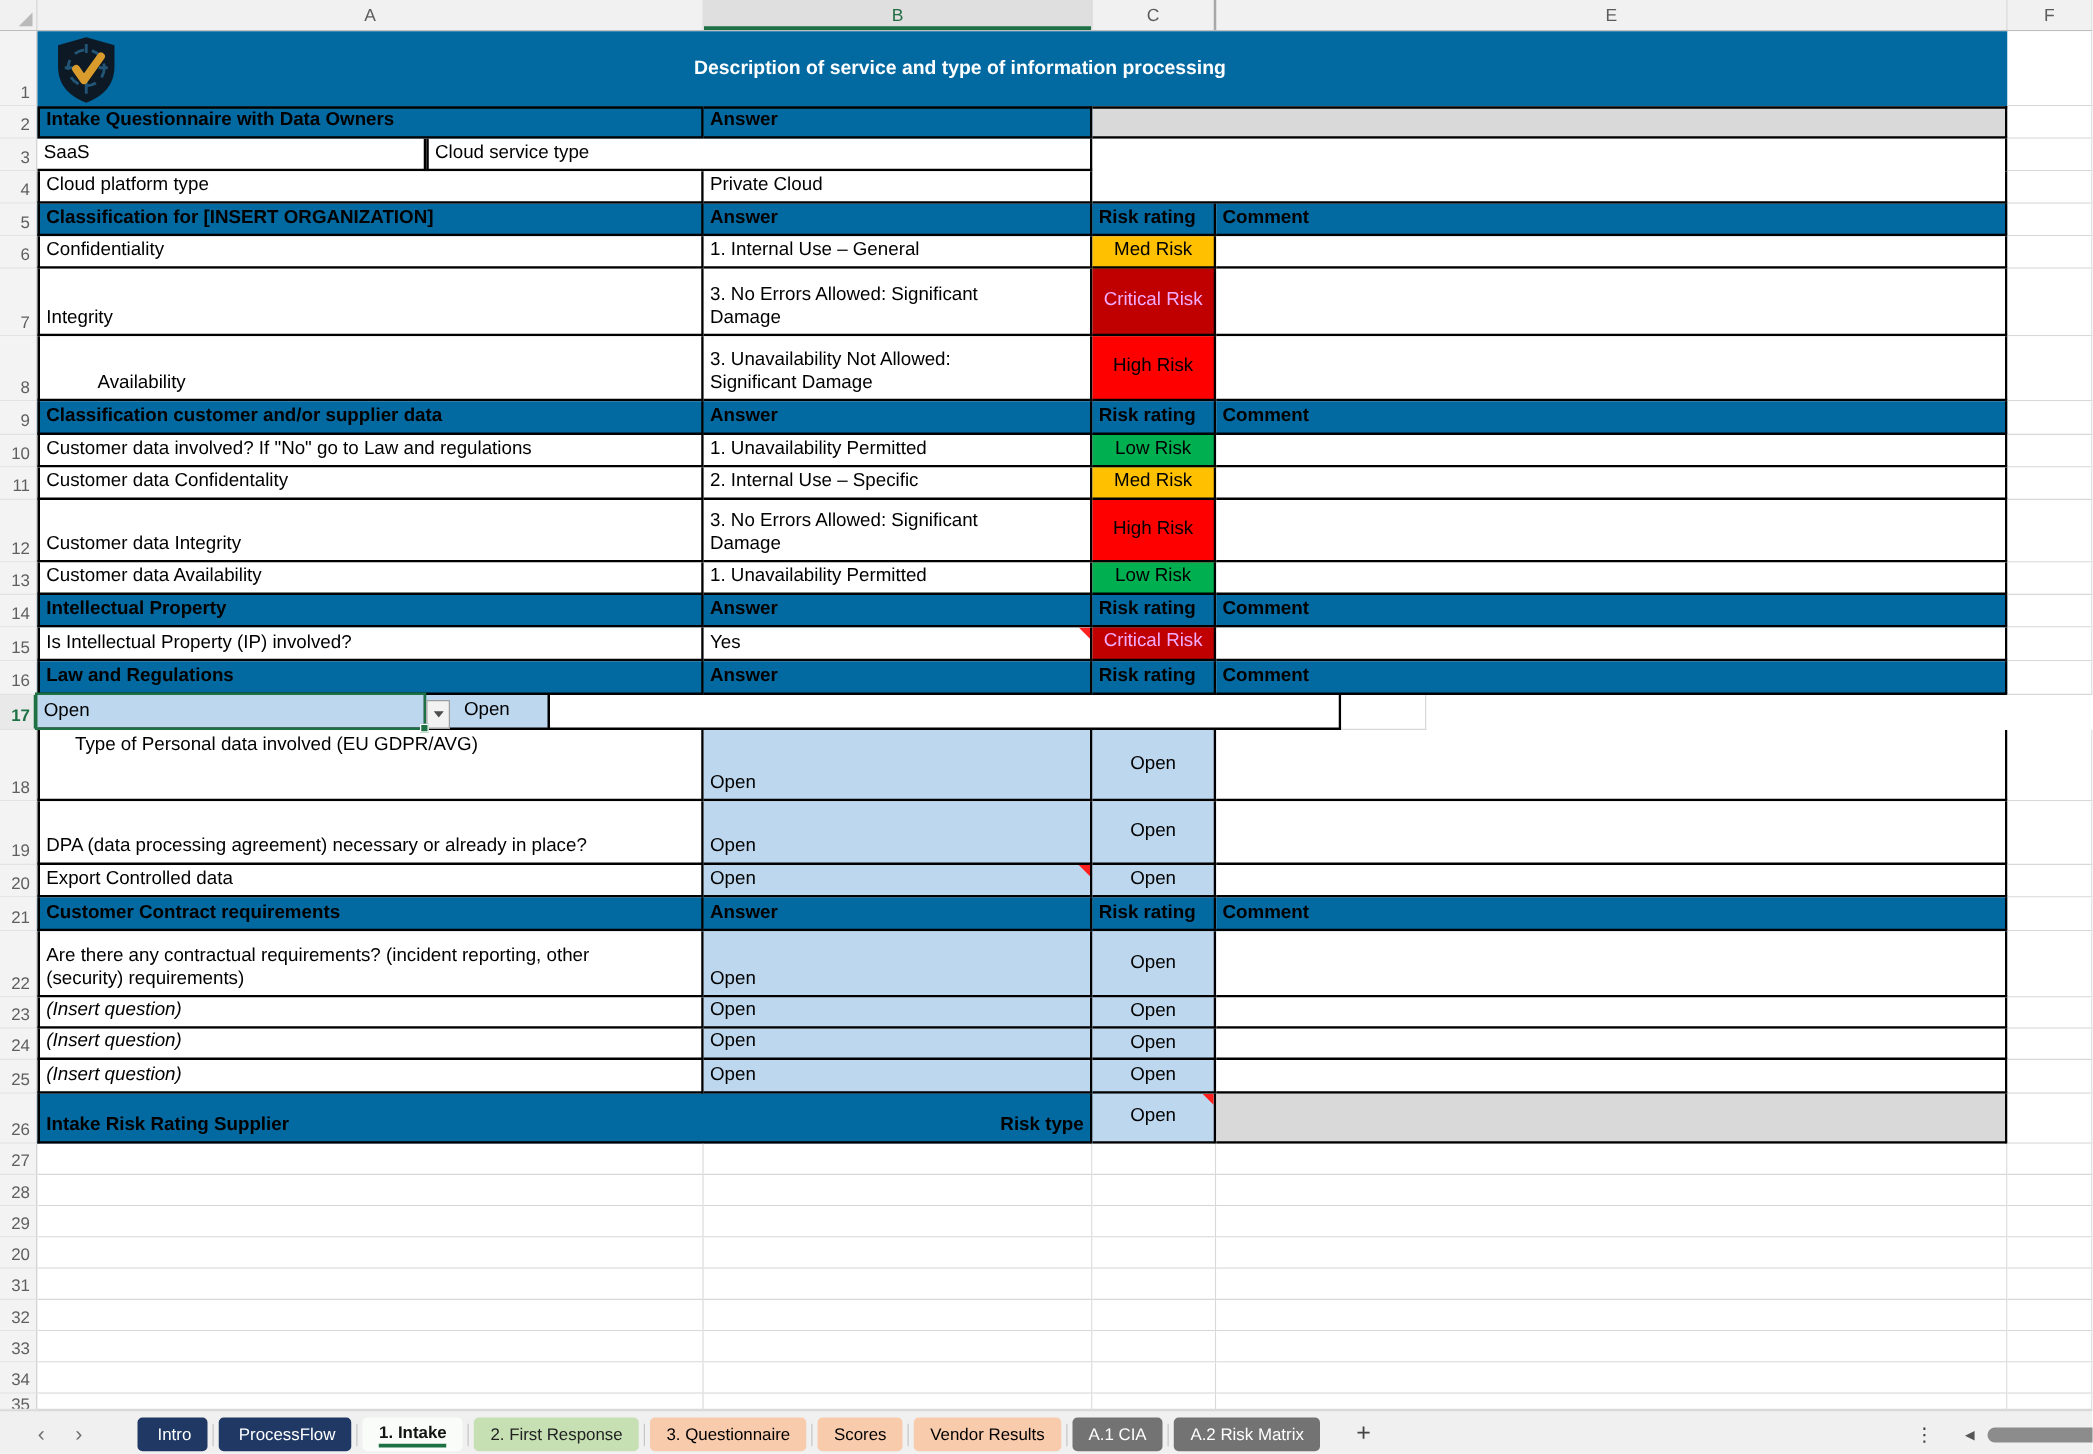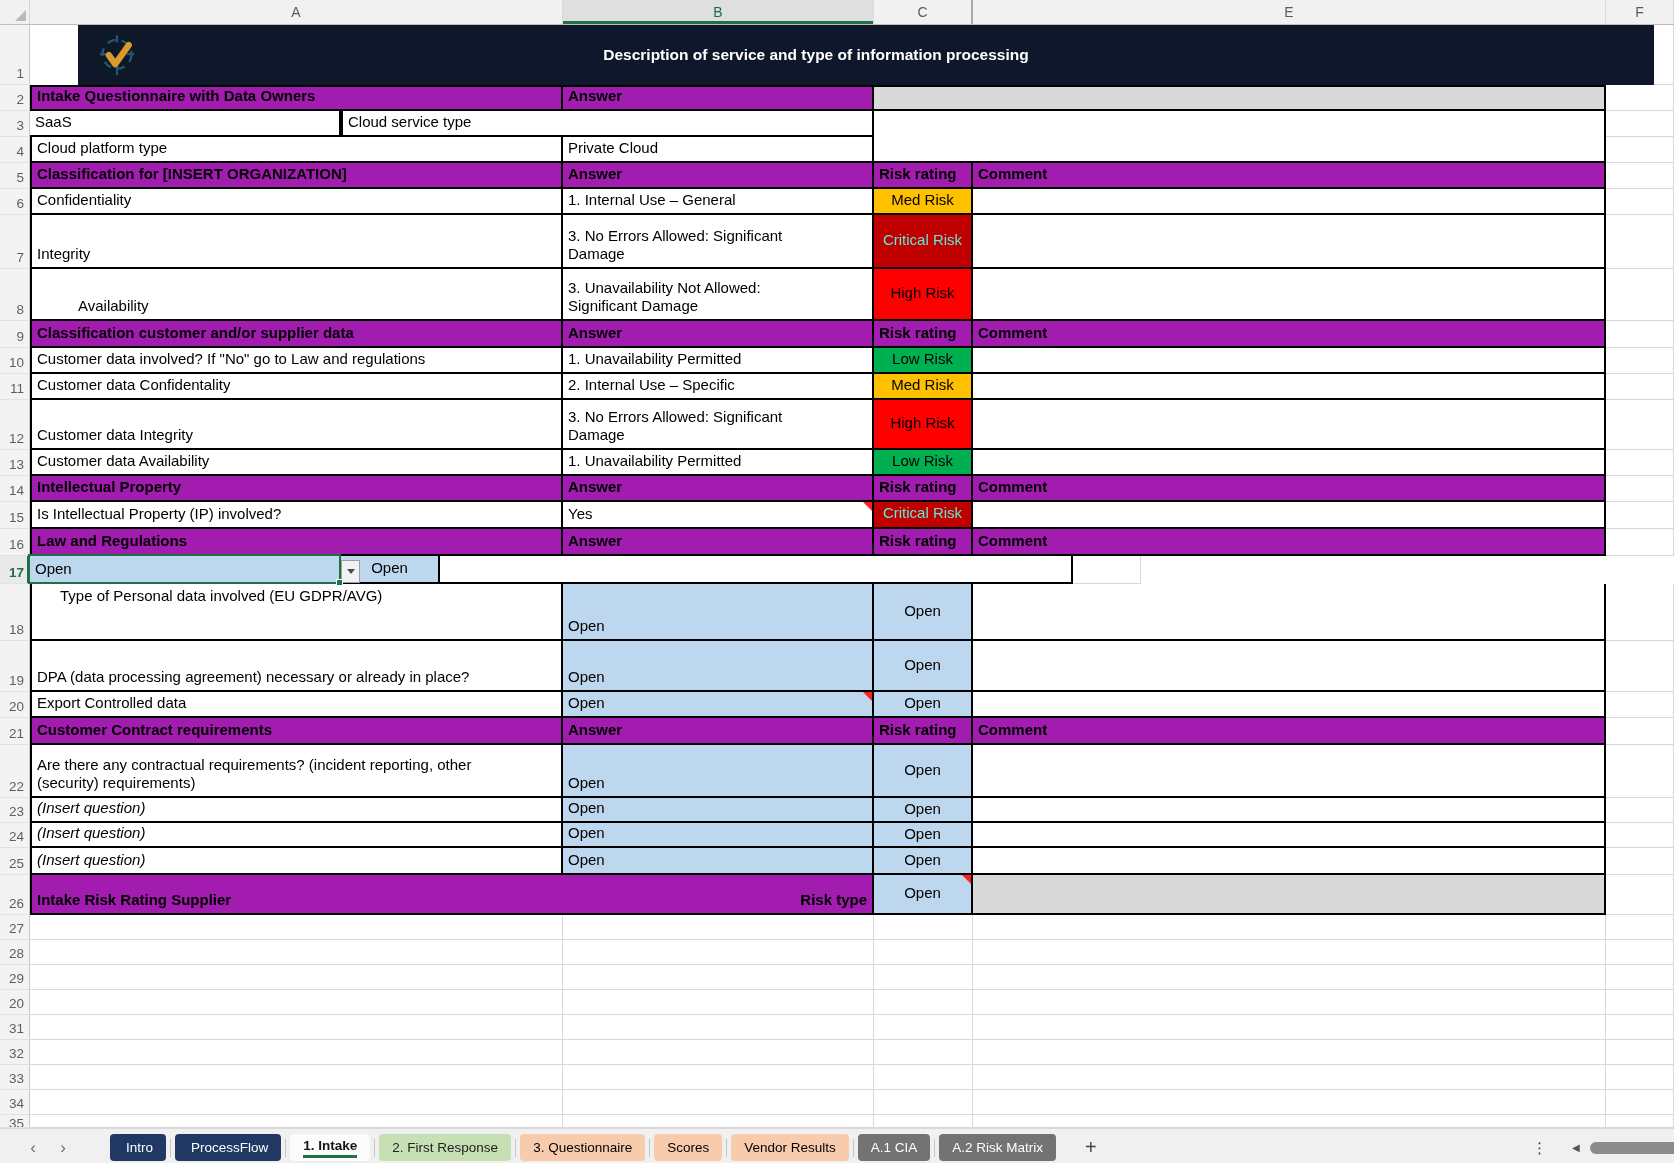--- a/index.html
+++ b/index.html
@@ -25,28 +25,28 @@
   .gut.selg { color:#1E7145; font-weight:bold; background:#E9E9E9; box-shadow: inset -2px 0 0 #1E7145; }
   .gut.cut { align-items:flex-start; padding-top:1px; }
 
   .c { position:relative; display:flex; align-items:flex-end; overflow:hidden;
      font-size:15px; line-height:1.25; padding:1px 5px 3px 5px; color:#000; }
   .c span.txt { white-space:pre-wrap; }
   
   .tb { border-right:2px solid #000; border-bottom:2px solid #000; background:#fff; }
   .bl { border-left:2px solid #000; }
   .bt { border-top:2px solid #000; }
-  .sec { background:#a21caf; font-weight:bold; }
+  .sec { background:#0369a1; font-weight:bold; }
   .gray { background:#D9D9D9; }
   .open { background:#BDD7EE; }
   .openc { background:#BDD7EE; align-items:center; justify-content:center; padding-bottom:2px; }
   .low  { background:#00B050; align-items:center; justify-content:center; }
   .med  { background:#FFC000; align-items:center; justify-content:center; }
   .high { background:#FF0000; align-items:center; justify-content:center; }
-  .crit { background:#C00000; color:#5eead4; align-items:center; justify-content:center; }
+  .crit { background:#C00000; color:#f0abfc; align-items:center; justify-content:center; }
   .it { font-style:italic; }
   .top { align-items:flex-start; padding-top:3px;padding-left:28px; }
   .two { justify-content:space-between; }
   .ce3 { border-bottom:none !important; }
   .f { border-right:1px solid #D8D8D8; border-bottom:1px solid #D8D8D8; background:#fff; }
 
   
   .tri { position:absolute; top:0; right:0; width:0; height:0;
      border-top:9px solid #FF1F1F; border-left:9px solid transparent; z-index:3; }
 
@@ -56,22 +56,22 @@
      z-index:4; pointer-events:none; }
   .fh { position:absolute; right:-4px; bottom:-4px; width:7px; height:7px; background:#1E7145;
      border:1px solid #fff; z-index:6; }
   .dd { position:absolute; right:-21px; bottom:-1px; width:19px; height:23px; background:#F2F2F2;
      border:1px solid #9E9E9E; display:flex; align-items:center; justify-content:center;
      z-index:5; cursor:default; }
   .dd .arr { width:0; height:0; border-left:4px solid transparent; border-right:4px solid transparent;
      border-top:5px solid #4D4D4D; }
 
   
-  .titleband { width:1576px; flex:none; background:#0f172a; position:relative;
-     display:flex; align-items:center; justify-content:center;margin-left:48px; }
+  .titleband { width:1576px; flex:none; background:#0369a1; position:relative;
+     display:flex; align-items:center; justify-content:center; }
   .titleband .ttl { color:#fff; font-weight:bold; font-size:15.5px; margin-right:100px; }
   .logo { position:absolute; left:10px; top:3px; }
 
   
   .tabbar { position:relative; height:38px; background:#F0F0F0; border-top:1px solid #D9D9D9;
      display:flex; align-items:center; padding-left:18px; }
   .nav { width:30px; text-align:center; color:#6E6E6E; font-size:17px; }
   .tabs { display:flex; align-items:center; margin-left:32px; }
   .tab { height:27px; display:flex; align-items:center; padding:0 13px; border-radius:4px;
      font-size:13.5px; white-space:nowrap; }

